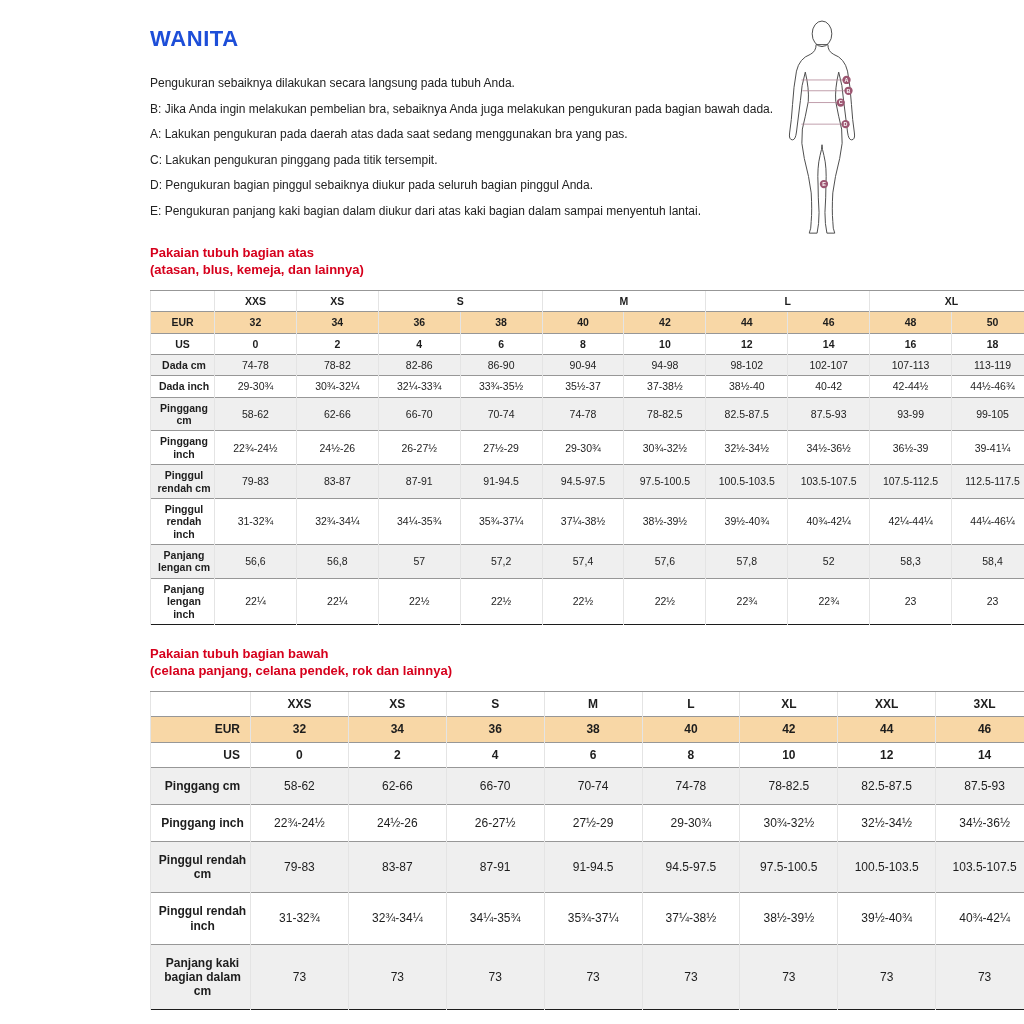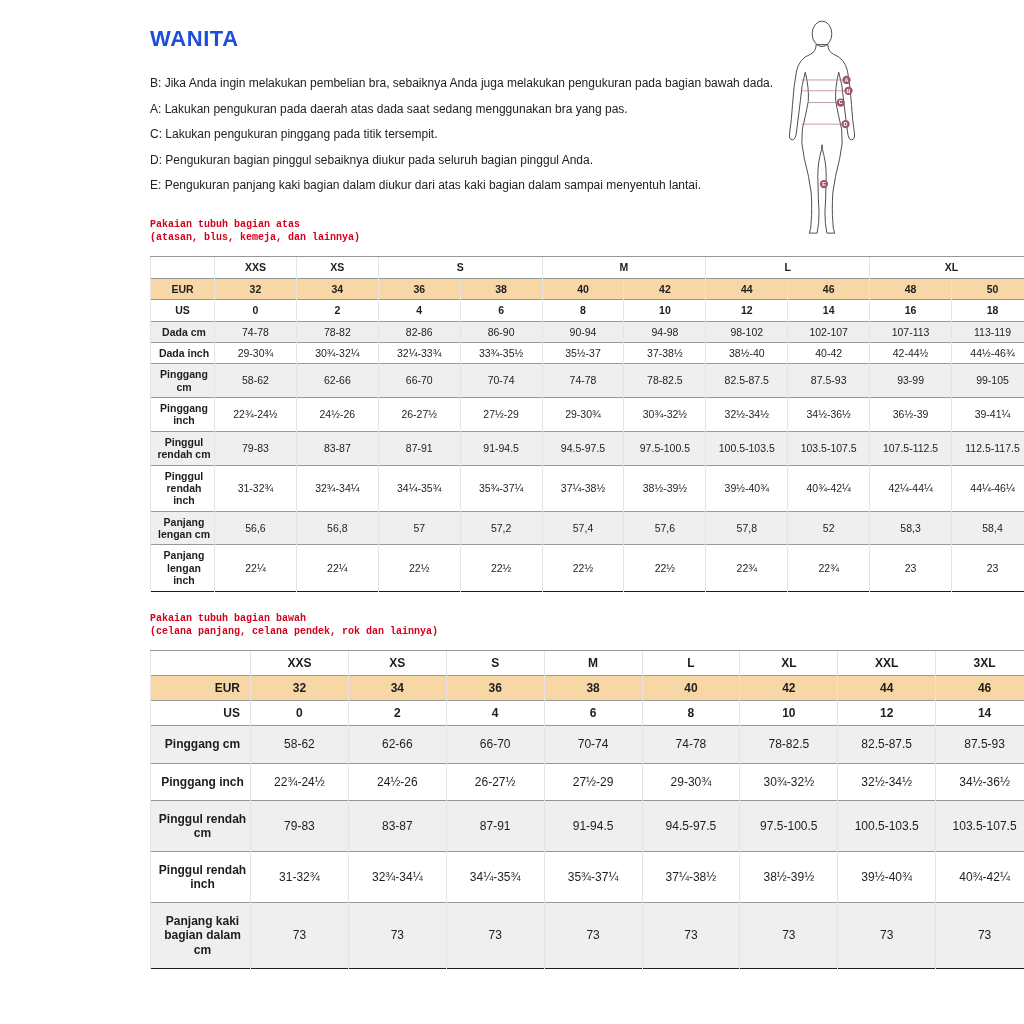--- a/index.html
+++ b/index.html
@@ -13,21 +13,21 @@
     width:1024px;height:1024px;
     background:#fff;
     font-family:"Liberation Sans", sans-serif;
     color:#1d1d1d;
     position:relative;
     overflow:hidden;
   }
   .content{position:relative;padding:26px 0 0 150px;width:900px;}
   h1{font-size:22px;font-weight:bold;letter-spacing:.6px;margin:0 0 24px;color:#1d4ed8;}
   .instructions p{font-size:12px;margin:0 0 11.5px;white-space:nowrap;color:#222;}
-  .section-title{font-size:10px;line-height:1.32;margin:26px 0 12px;color:var(--red);font-weight:bold;font-family:Liberation Mono, monospace;}
+  .section-title{font-size:13px;line-height:1.32;margin:26px 0 12px;color:var(--red);font-weight:bold;}
   .section-title.mt-lg{margin-top:20px;}
   .sizing-table{
     width:884px;border-collapse:collapse;table-layout:fixed;
     border:1.5px solid #1c1c1c;font-size:10.5px;color:#1d1d1d;background:#fff;
   }
   #bottoms-table{font-size:12px;}
   .sizing-table th,.sizing-table td{
     border-top:1px solid #979797;
     border-left:1px solid #e4e4e4;
     padding:4px 1px;text-align:center;vertical-align:middle;font-weight:normal;
@@ -53,20 +53,21 @@
   .figure .marker text{fill:#fff;font-size:5.5px;font-weight:bold;text-anchor:middle;font-family:"Liberation Sans",sans-serif;}
 </style>
 </head>
 <body>
 
 <div class="content">
 
   <h1>WANITA</h1>
 
   <div class="instructions">
+    <p>Pengukuran sebaiknya dilakukan secara langsung pada tubuh Anda.</p>
     <div id="instructions-list">
         <p>B: Jika Anda ingin melakukan pembelian bra, sebaiknya Anda juga melakukan pengukuran pada bagian bawah dada.</p>
         <p>A: Lakukan pengukuran pada daerah atas dada saat sedang menggunakan bra yang pas.</p>
         <p>C: Lakukan pengukuran pinggang pada titik tersempit.</p>
         <p>D: Pengukuran bagian pinggul sebaiknya diukur pada seluruh bagian pinggul Anda.</p>
         <p>E: Pengukuran panjang kaki bagian dalam diukur dari atas kaki bagian dalam sampai menyentuh lantai.</p>
       </div>
   </div>
 
   <h2 class="section-title">

